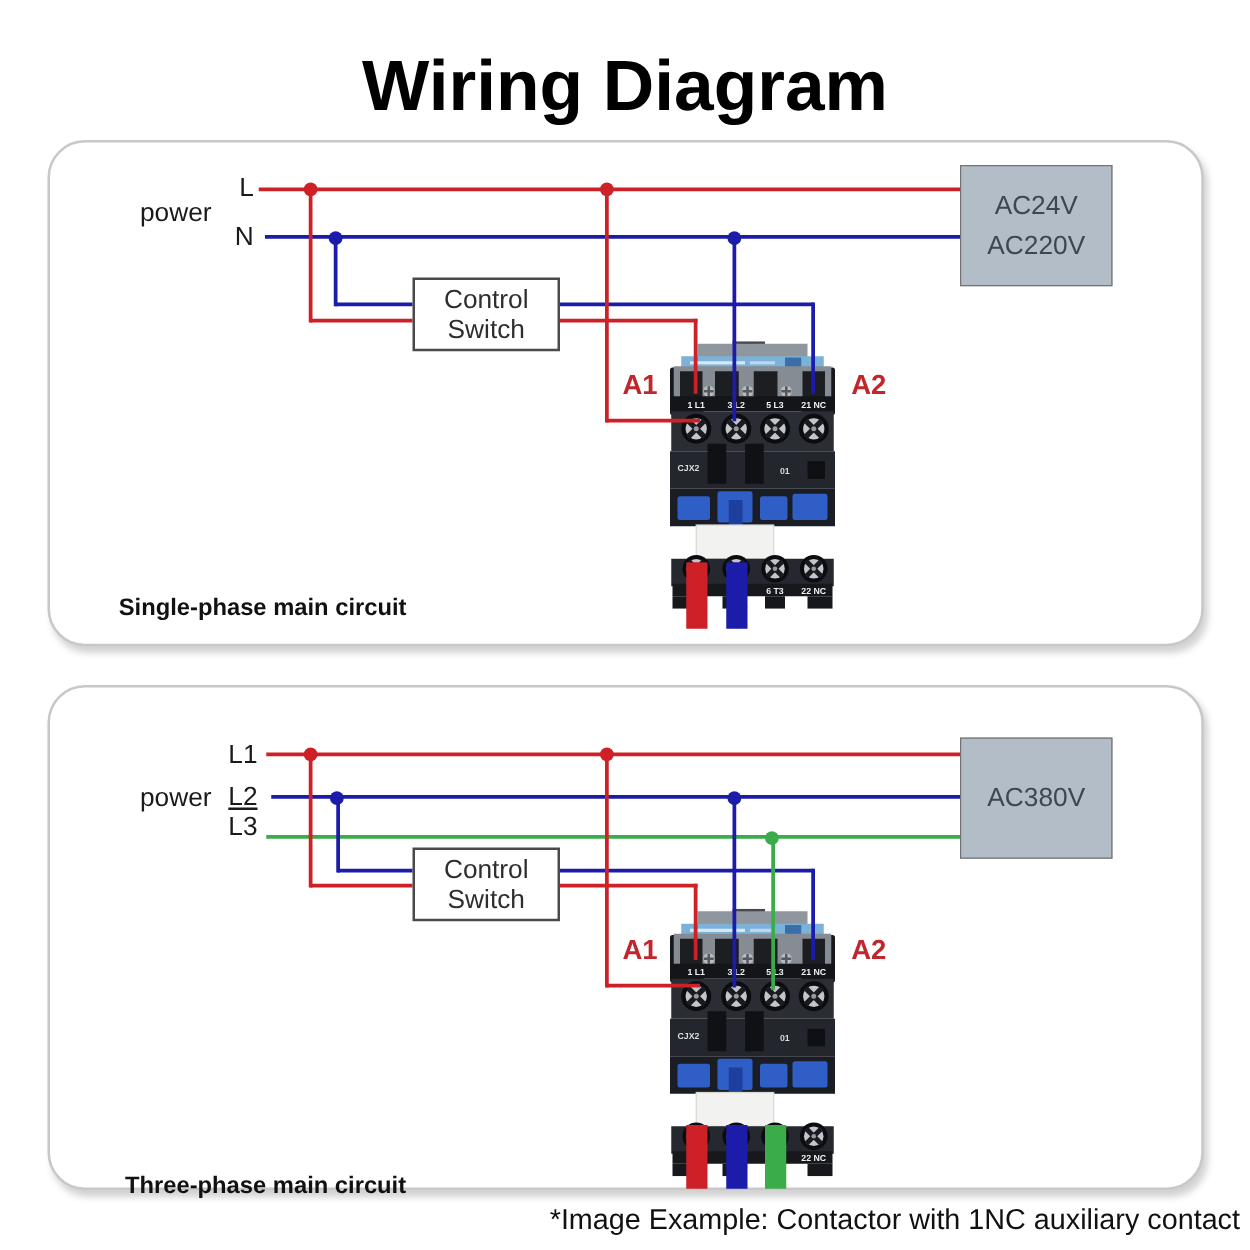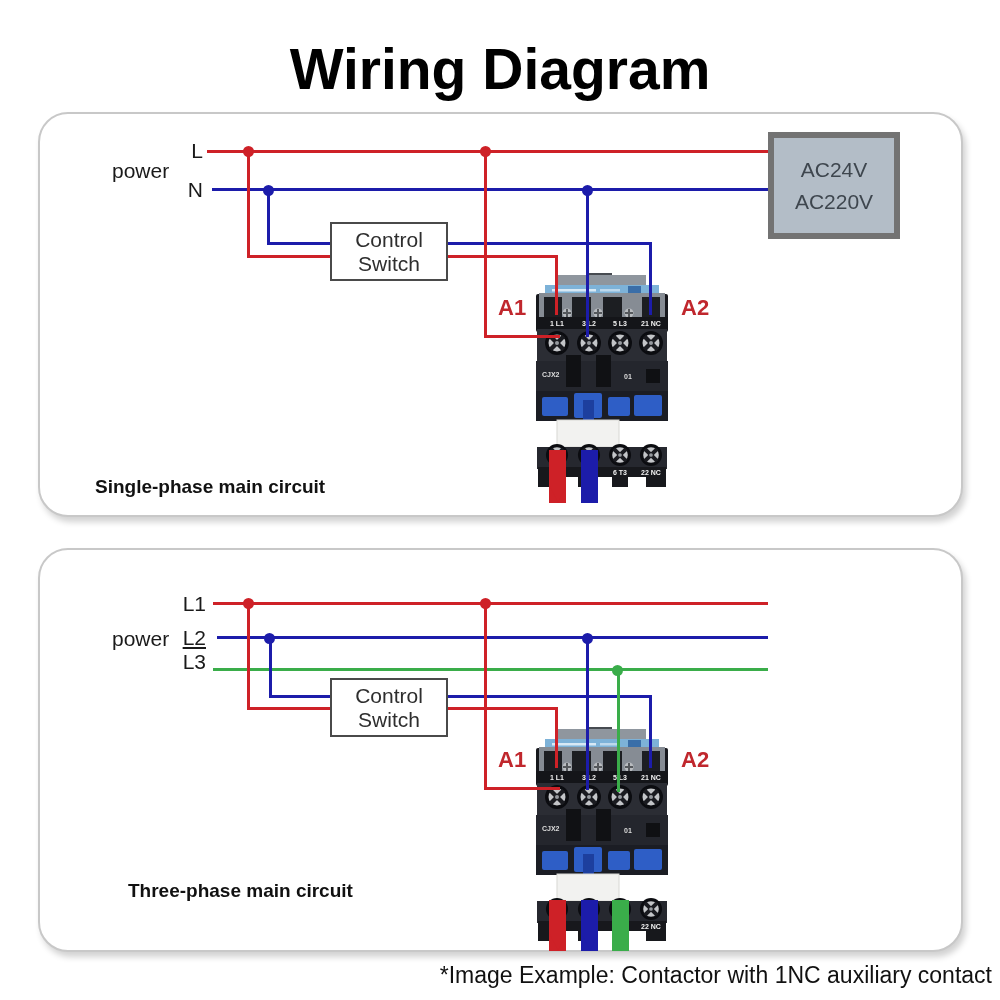--- a/index.html
+++ b/index.html
@@ -25,21 +25,21 @@
   .blue  { background:var(--wire-blue); }
   .green { background:var(--wire-green); }
 
   .dot { position:absolute; width:11px; height:11px; border-radius:50%; z-index:3; }
 
   .switch-box { position:absolute; width:114px; height:55px; background:#fff;
                 border:2px solid #4a4a4a; z-index:4; display:flex; flex-direction:column;
                 align-items:center; justify-content:center; font-size:21px; color:#2e2e2e;
                 line-height:1.12; }
   .source-box { position:absolute; width:120px; height:95px; background:var(--box-fill);
-                border:6px solid #737373; z-index:2; display:flex; flex-direction:column;
+                border:1px solid #737373; z-index:2; display:flex; flex-direction:column;
                 align-items:center; justify-content:center; font-size:21px;
                 color:var(--box-text); line-height:1.5; }
   .coil-lbl { position:absolute; font-size:22px; font-weight:bold;
               color:var(--coil-red); z-index:4; }
 
   .contactor { position:absolute; width:132px; height:214px; z-index:1; }
 
   .arrow { position:absolute; width:17px; z-index:5; display:flex;
            flex-direction:column; align-items:center; }
   .arrow .shaft { width:7px; flex:1; }
@@ -276,34 +276,37 @@
   <div class="dot red" style="left:480px; top:598px;"></div>
   <div class="dot blue" style="left:264px; top:633px;"></div>
   <div class="dot blue" style="left:582px; top:633px;"></div>
   <div class="dot green" style="left:612px; top:665px;"></div>
 
   <div class="switch-box" style="left:330px; top:678px;">
     <span>Control</span>
     <span>Switch</span>
   </div>
 
+  <div class="source-box" style="left:768px; top:590px;">
+    <span>AC380V</span>
+  </div>
 
   <div class="coil-lbl" style="left:498px; top:747px;">A1</div>
   <div class="coil-lbl" style="left:681px; top:747px;">A2</div>
 
   <div class="arrow red" style="left:549px; top:900px; height:51px;">
       <div class="shaft"></div>
       <div class="head"></div>
     </div>
   <div class="arrow blue" style="left:581px; top:900px; height:51px;">
       <div class="shaft"></div>
       <div class="head"></div>
     </div>
   <div class="arrow green" style="left:612px; top:900px; height:51px;">
       <div class="shaft"></div>
       <div class="head"></div>
     </div>
 
-  <div class="caption" style="left:100px; top:880px;margin-left:28px;">Three-phase main circuit</div>
+  <div class="caption" style="left:100px; top:938px;">Three-phase main circuit</div>
 
   <div class="footnote">*Image Example: Contactor with 1NC auxiliary contact</div>
 
 </div>
 
 </body></html>

